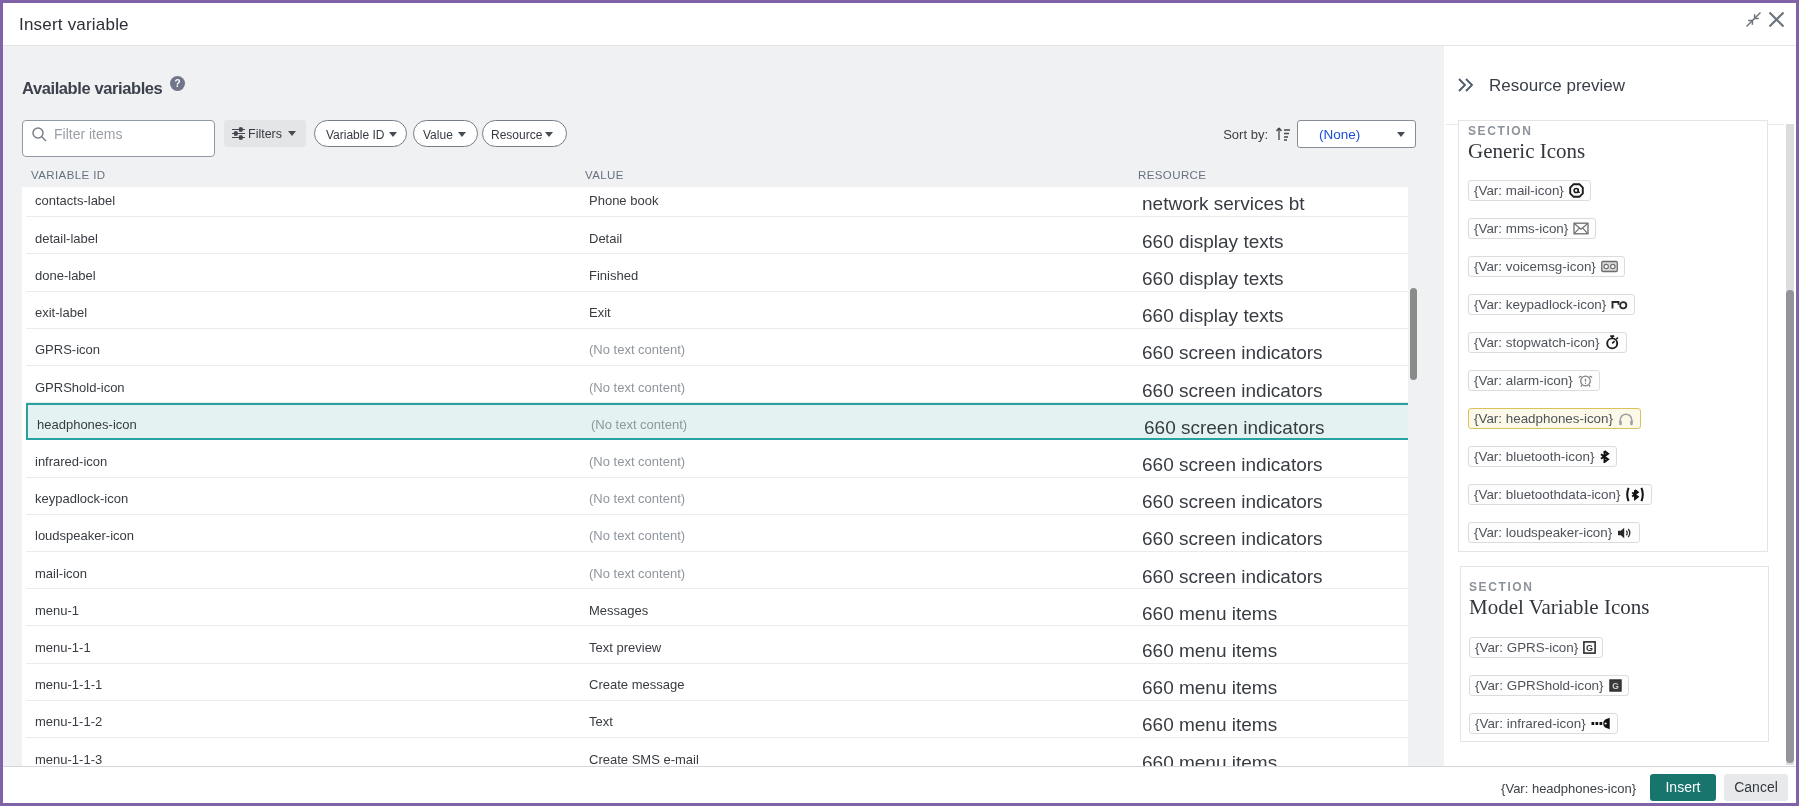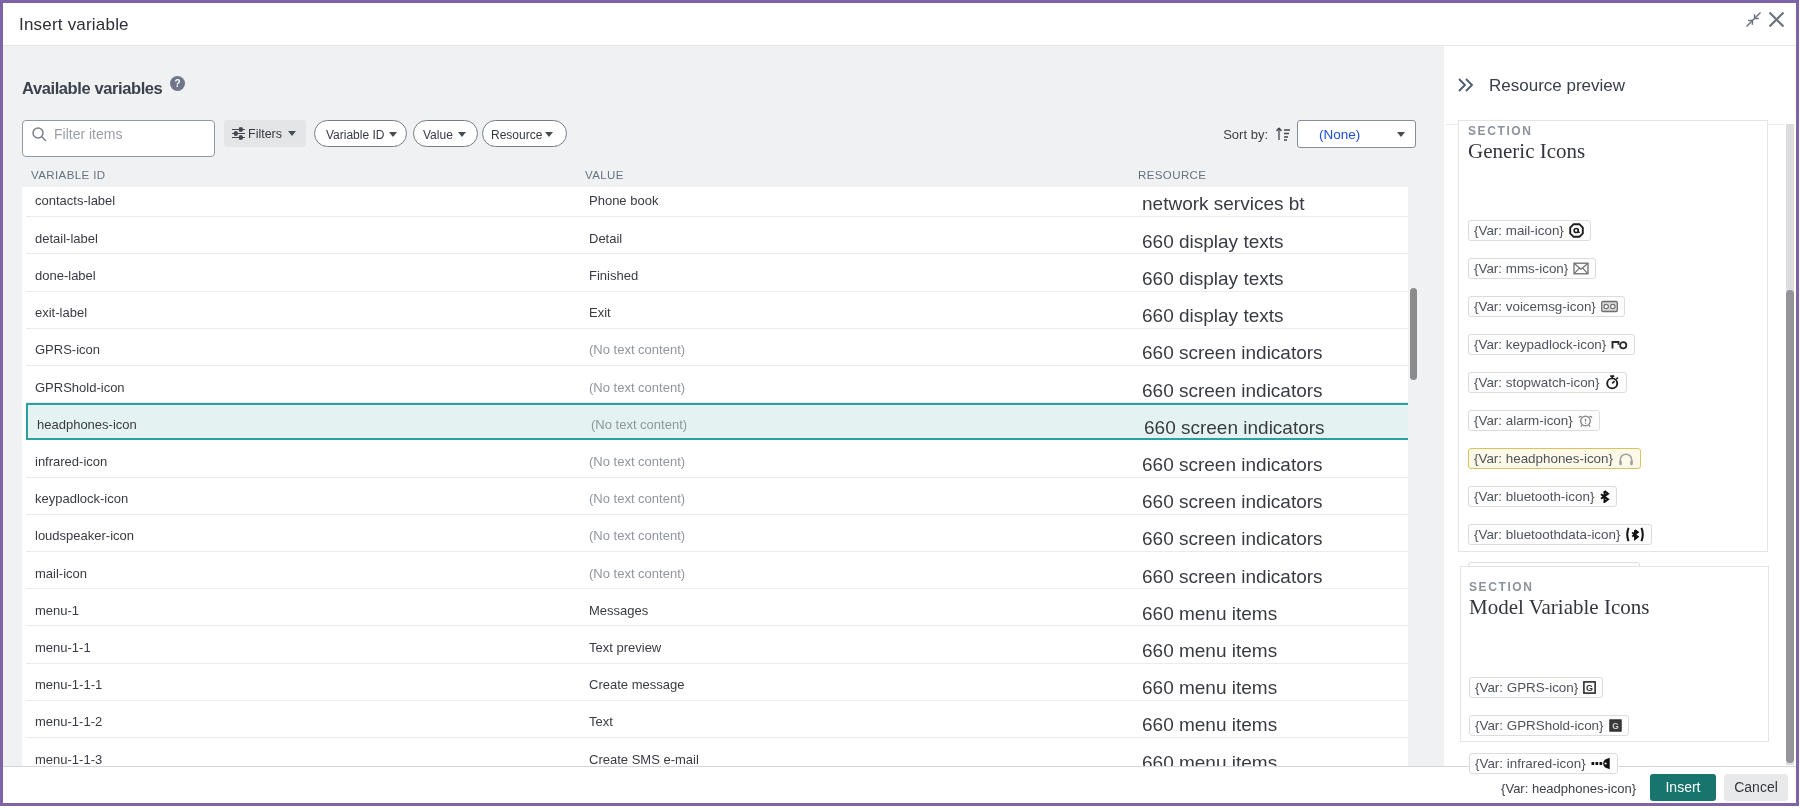--- a/index.html
+++ b/index.html
@@ -39,21 +39,21 @@
   
   #innerscroll { position:absolute; left:1410px; top:288px; width:7px; height:92px; border-radius:4px; background:#8b8b8b; }
   #outertrack { position:absolute; left:1786px; top:124px; width:8px; height:641px; background:#dcdcdf; }
   #outerthumb { position:absolute; left:1786px; top:290px; width:8px; height:473px; background:#96949b; border-radius:4px; }
   
   #rp-title { position:absolute; left:1489px; top:76px; font-size:17px; color:#3a404a; }
   #rp-divider { position:absolute; left:1446px; top:124px; width:338px; height:1px; background:#e9e9eb; }
   .sectionbox { position:absolute; background:#fff; border:1px solid #e4e4e6; }
   .seclabel { position:absolute; font-size:12px; color:#8d939b; letter-spacing:1.6px; font-weight:bold; }
   .sechead { position:absolute; font-family:"Liberation Serif", serif; font-size:21px; color:#33373d; }
-  .chip { position:absolute; height:21px; background:#fdfdfd; border:1px solid #dcdcde; border-radius:3px; padding:0 6px 0 5px; display:inline-flex; align-items:center; gap:5px; font-size:13.4px; color:#4f545b; white-space:nowrap;margin-top:40px; }
+  .chip { position:absolute; height:21px; background:#fdfdfd; border:1px solid #dcdcde; border-radius:3px; padding:0 6px 0 5px; display:inline-flex; align-items:center; gap:5px; font-size:13.4px; color:#4f545b; white-space:nowrap; }
   .chip.hl { background:#fdf9e8; border:1px solid #d9c35a; }
   
   #footvar { position:absolute; left:1496px; top:781px; width:140px; text-align:right; font-size:13px; color:#3d4147; }
   #insertbtn { position:absolute; left:1650px; top:774px; width:66px; height:27px; background:#17756e; border-radius:3px; color:#ffffff; font-size:14px; text-align:center; line-height:27px; }
   #cancelbtn { position:absolute; left:1724px; top:774px; width:64px; height:27px; background:#e8e9eb; border-radius:3px; color:#33383f; font-size:14px; text-align:center; line-height:27px; }
 </style>
 </head>
 <body>
 <div id="dialog"></div>
 <div id="grayarea"></div>

